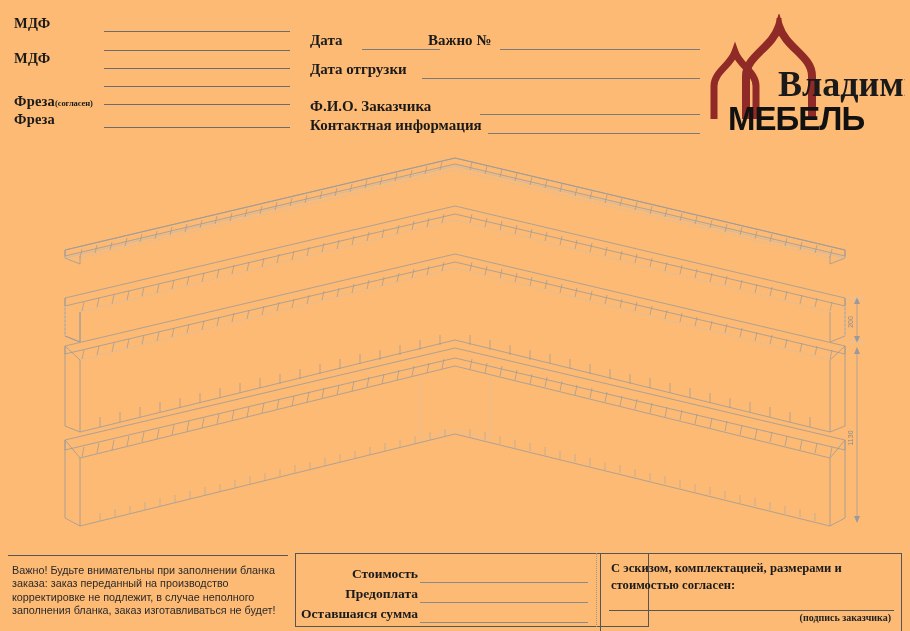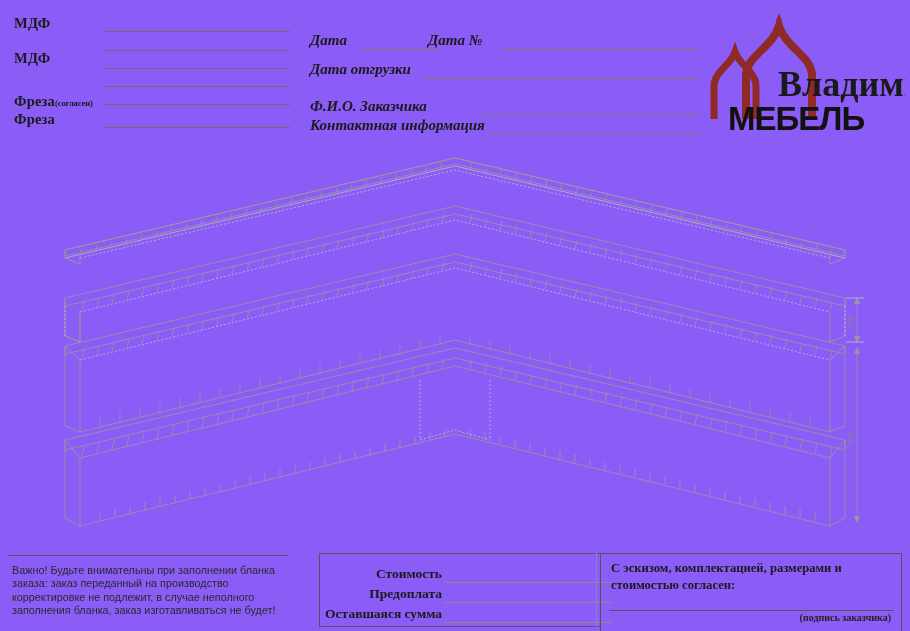--- a/index.html
+++ b/index.html
@@ -1,34 +1,34 @@
 <!DOCTYPE html>
 <html><head>
 <meta charset="utf-8">
 <style>
   html,body{margin:0;padding:0;background:#fff;}
   body{
     width:910px;height:631px;position:relative;overflow:hidden;
     font-family:"Liberation Serif", serif;
     color:#1a1a1a;
   }
-  .page{position:absolute;inset:0;background:#8b5cf6;}
+  .page{position:absolute;inset:0;background:#fdba74;}
 
   
   .hdr-left{position:absolute;left:0;top:0;width:300px;height:140px;}
   .lbl{
     position:absolute;font-weight:bold;font-size:14.5px;
     font-family:"Liberation Serif", serif;white-space:nowrap;letter-spacing:.2px;
   }
   .lbl .small{font-size:8.5px;font-weight:bold;letter-spacing:-.1px;}
   .rule{position:absolute;height:0;border-top:1.3px solid #6c6c6c;}
 
   .hdr-mid{position:absolute;left:300px;top:0;width:410px;height:140px;}
   .it{
-    position:absolute;font-style:italic;font-weight:bold;font-size:15px;
+    position:absolute;font-weight:bold;font-size:15px;
     font-family:"Liberation Serif", serif;white-space:nowrap;
   }
   .irule{position:absolute;height:0;border-top:1.1px solid #7a7a7a;}
 
   
   .logo{position:absolute;left:700px;top:14px;width:205px;height:125px;}
   .logo svg{display:block;}
 
   
   .drawing{position:absolute;left:0;top:140px;width:910px;height:410px;}
@@ -39,22 +39,22 @@
   .warnbox{
     position:absolute;left:8px;top:4px;width:280px;height:72px;
     border-top:1.4px solid #555;
   }
   .warntext{
     position:absolute;left:4px;top:8px;width:274px;
     font-family:"Liberation Sans", sans-serif;
     font-size:10.8px;line-height:13.4px;color:#2a2a2a;
   }
   .pricebox{
-    position:absolute;left:295px;top:2px;width:282px;height:74px;
-    border:1.3px solid #555;box-sizing:border-box;margin-left:24px;
+    position:absolute;left:295px;top:2px;width:354px;height:74px;
+    border:1.3px solid #555;box-sizing:border-box;
   }
   .pl{
     position:absolute;font-weight:bold;font-size:13.5px;
     font-family:"Liberation Serif", serif;white-space:nowrap;text-align:right;
   }
   .prule{position:absolute;height:0;border-top:1px solid #8a8a8a;}
   .signbox{
     position:absolute;left:600px;top:2px;width:302px;height:82px;
     border:1.3px solid #555;box-sizing:border-box;
   }
@@ -93,21 +93,21 @@
     <div class="rule" style="left:104px;top:104px;width:186px;"></div>
 
     <div class="lbl" style="left:14px;top:111px;">Фреза</div>
     <div class="rule" style="left:104px;top:127px;width:186px;"></div>
   </div>
 
   <div class="hdr-mid">
     <div class="it" style="left:10px;top:32px;">Дата</div>
     <div class="irule" style="left:62px;top:49px;width:78px;"></div>
 
-    <div class="it" style="left:128px;top:32px;">Дата №</div>
+    <div class="it" style="left:128px;top:32px;">Важно №</div>
     <div class="irule" style="left:200px;top:49px;width:200px;"></div>
 
     <div class="it" style="left:10px;top:61px;">Дата отгрузки</div>
     <div class="irule" style="left:122px;top:78px;width:278px;"></div>
 
     <div class="it" style="left:10px;top:98px;">Ф.И.О. Заказчика</div>
     <div class="irule" style="left:180px;top:114px;width:220px;"></div>
 
     <div class="it" style="left:10px;top:117px;">Контактная информация</div>
     <div class="irule" style="left:188px;top:133px;width:212px;"></div>

